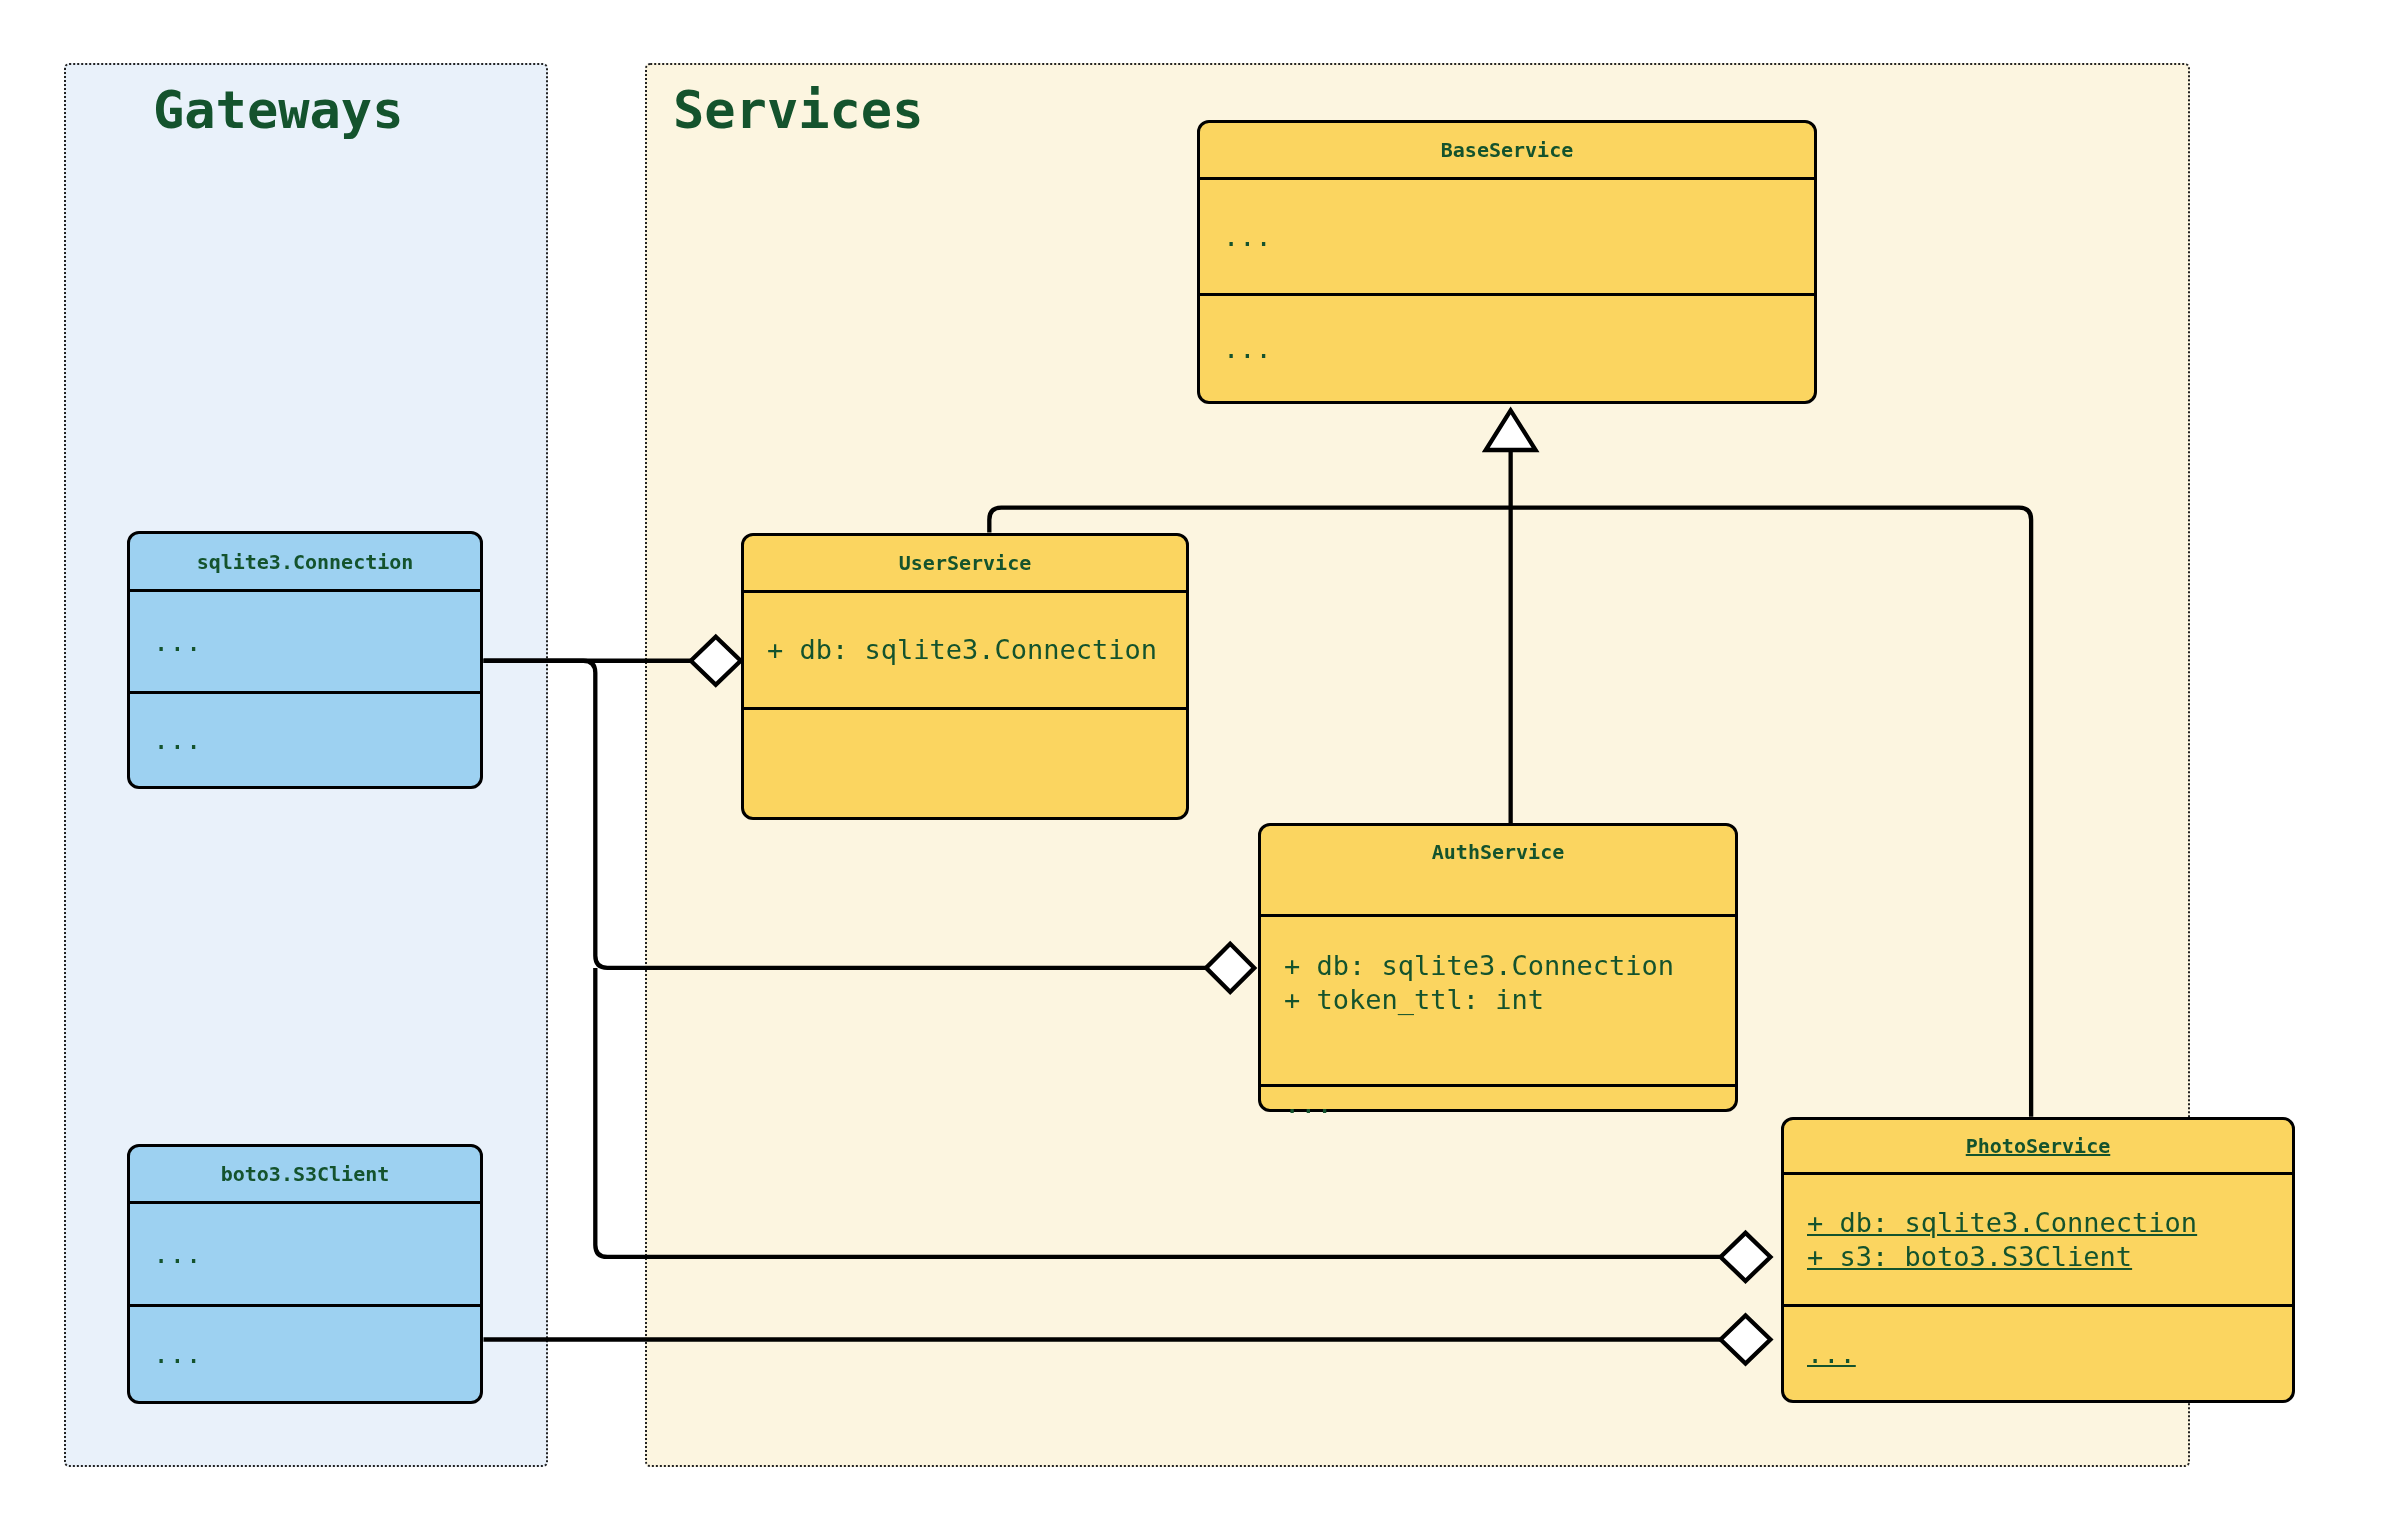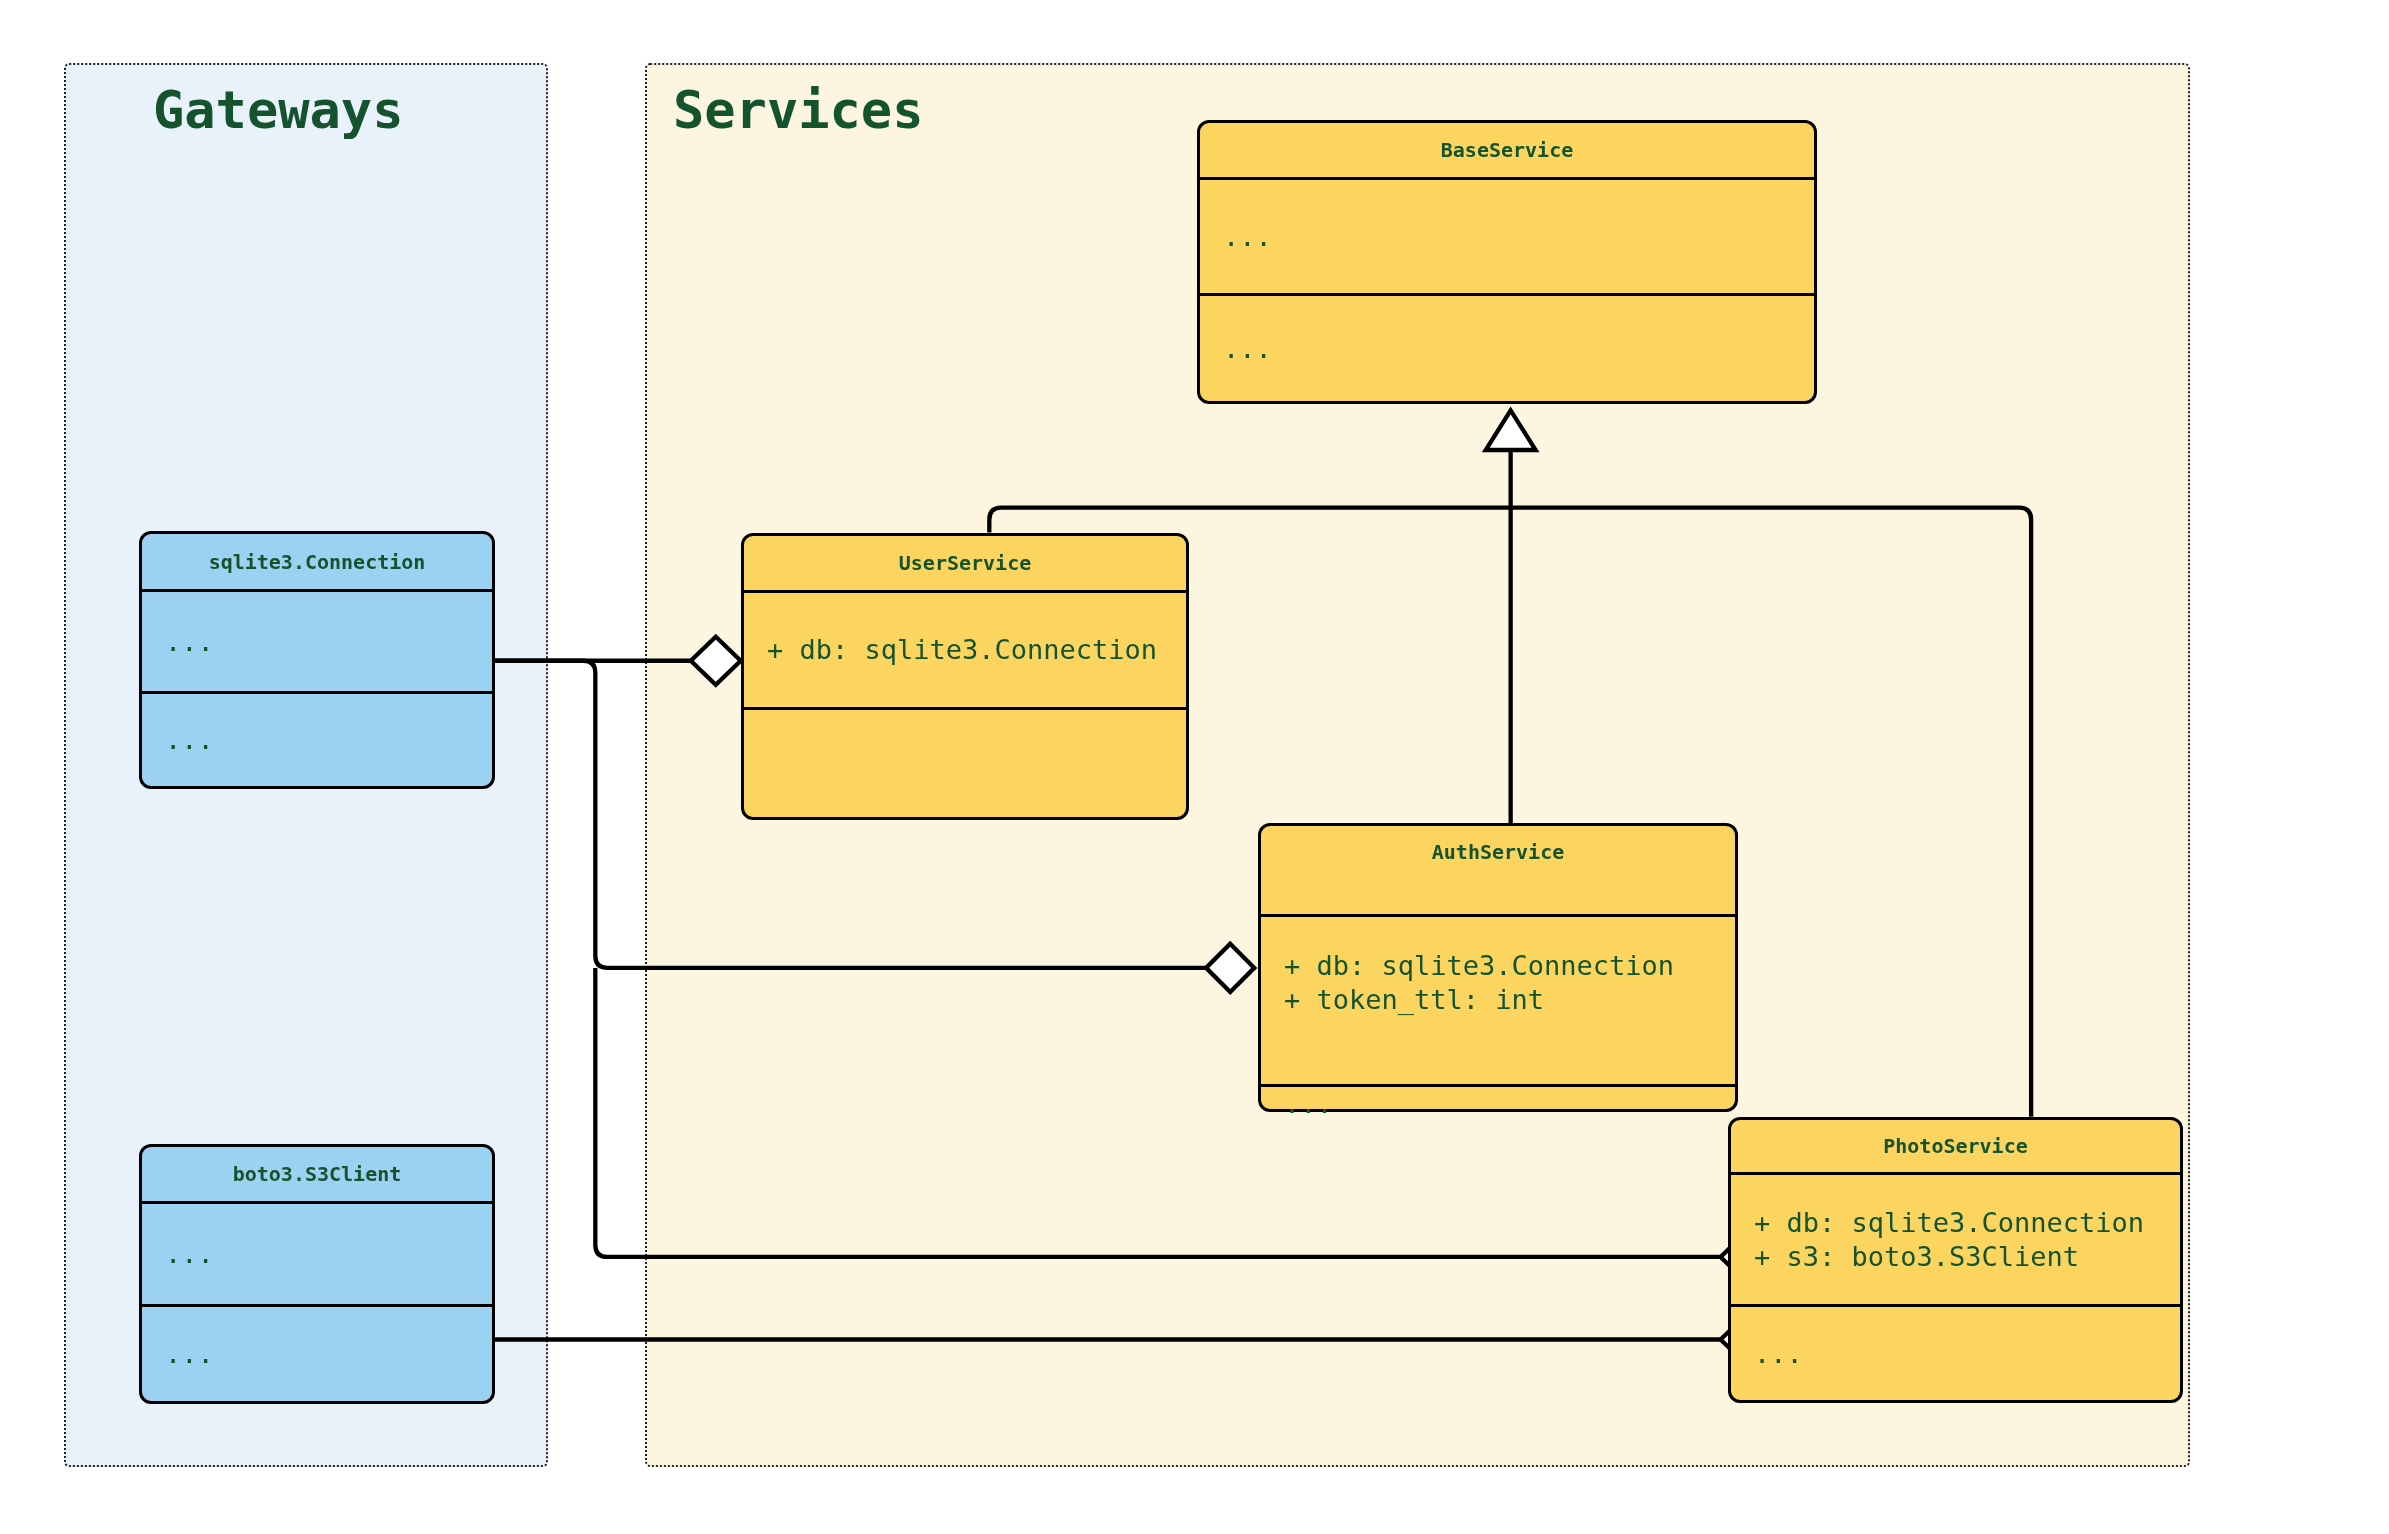--- a/index.html
+++ b/index.html
@@ -16,34 +16,34 @@
   .container--services .container-title { left:26px;  top:13.8px; }
 
   svg.edges { position:absolute; left:0; top:0; }
   .edge { fill:none; stroke:#000; stroke-width:5; }
   .marker { fill:#ffffff; stroke:#000; stroke-width:5; stroke-linejoin:miter; }
 
   .cls {
     position:absolute; display:grid; box-sizing:border-box;
     background:#FBD560; border:3.4px solid #000; border-radius:12px;
   }
-  .cls--blue { background:#9DD1F1;margin-left:12px; }
+  .cls--blue { background:#9DD1F1; }
   .cls-title {
     display:flex; align-items:center; justify-content:center;
     font-weight:bold; font-size:20px; white-space:nowrap;border-radius:7px;
   }
   .cls-sec {
     border-top:3.4px solid #000;
     display:flex; flex-direction:column; justify-content:center;
     padding-left:23px; font-size:27px; line-height:34px; white-space:pre;
   }
   .cls--base  { left:1197px; top:120px;  width:620px; height:284px; grid-template-rows:54px 116px auto; }
   .cls--user  { left:741px;  top:533px;  width:448px; height:287px; grid-template-rows:54px 117px auto; }
   .cls--auth  { left:1258px; top:823px;  width:480px; height:289px; grid-template-rows:52px 134px auto;gap:36px; }
-  .cls--photo { left:1728px; top:1117px; width:455px; height:286px; grid-template-rows:52px 132px auto; }
+  .cls--photo { left:1781px; top:1117px; width:514px; height:286px; grid-template-rows:52px 132px auto;text-decoration:underline; }
   .cls--sqlite{ left:127px;  top:531px;  width:356px; height:258px; grid-template-rows:55px 102px auto; }
   .cls--boto  { left:127px;  top:1144px; width:356px; height:260px; grid-template-rows:54px 103px auto; }
 </style>
 </head>
 <body>
 
 <div class="stage">
 
   <div class="container container--gateways">
     <div class="container-title">Gateways</div>

